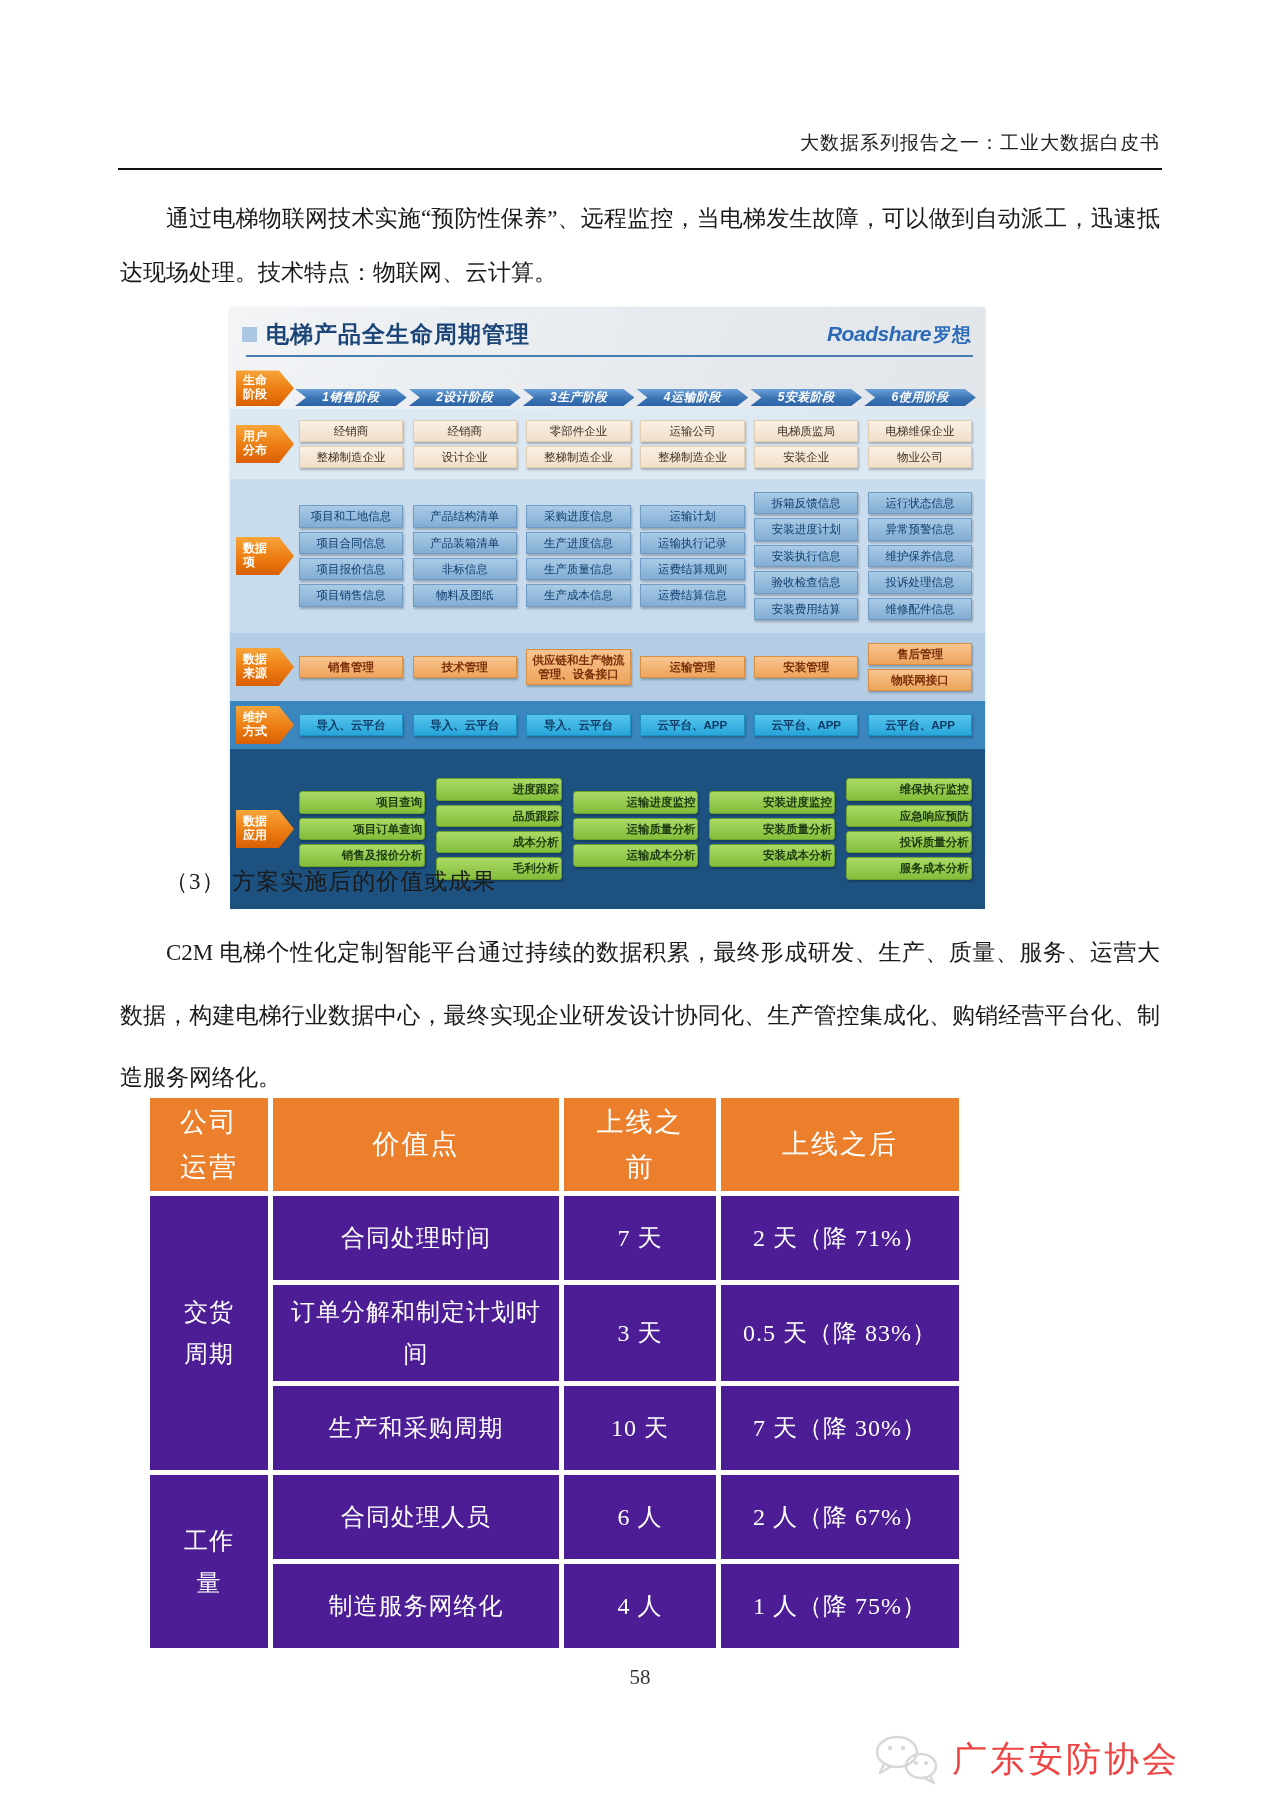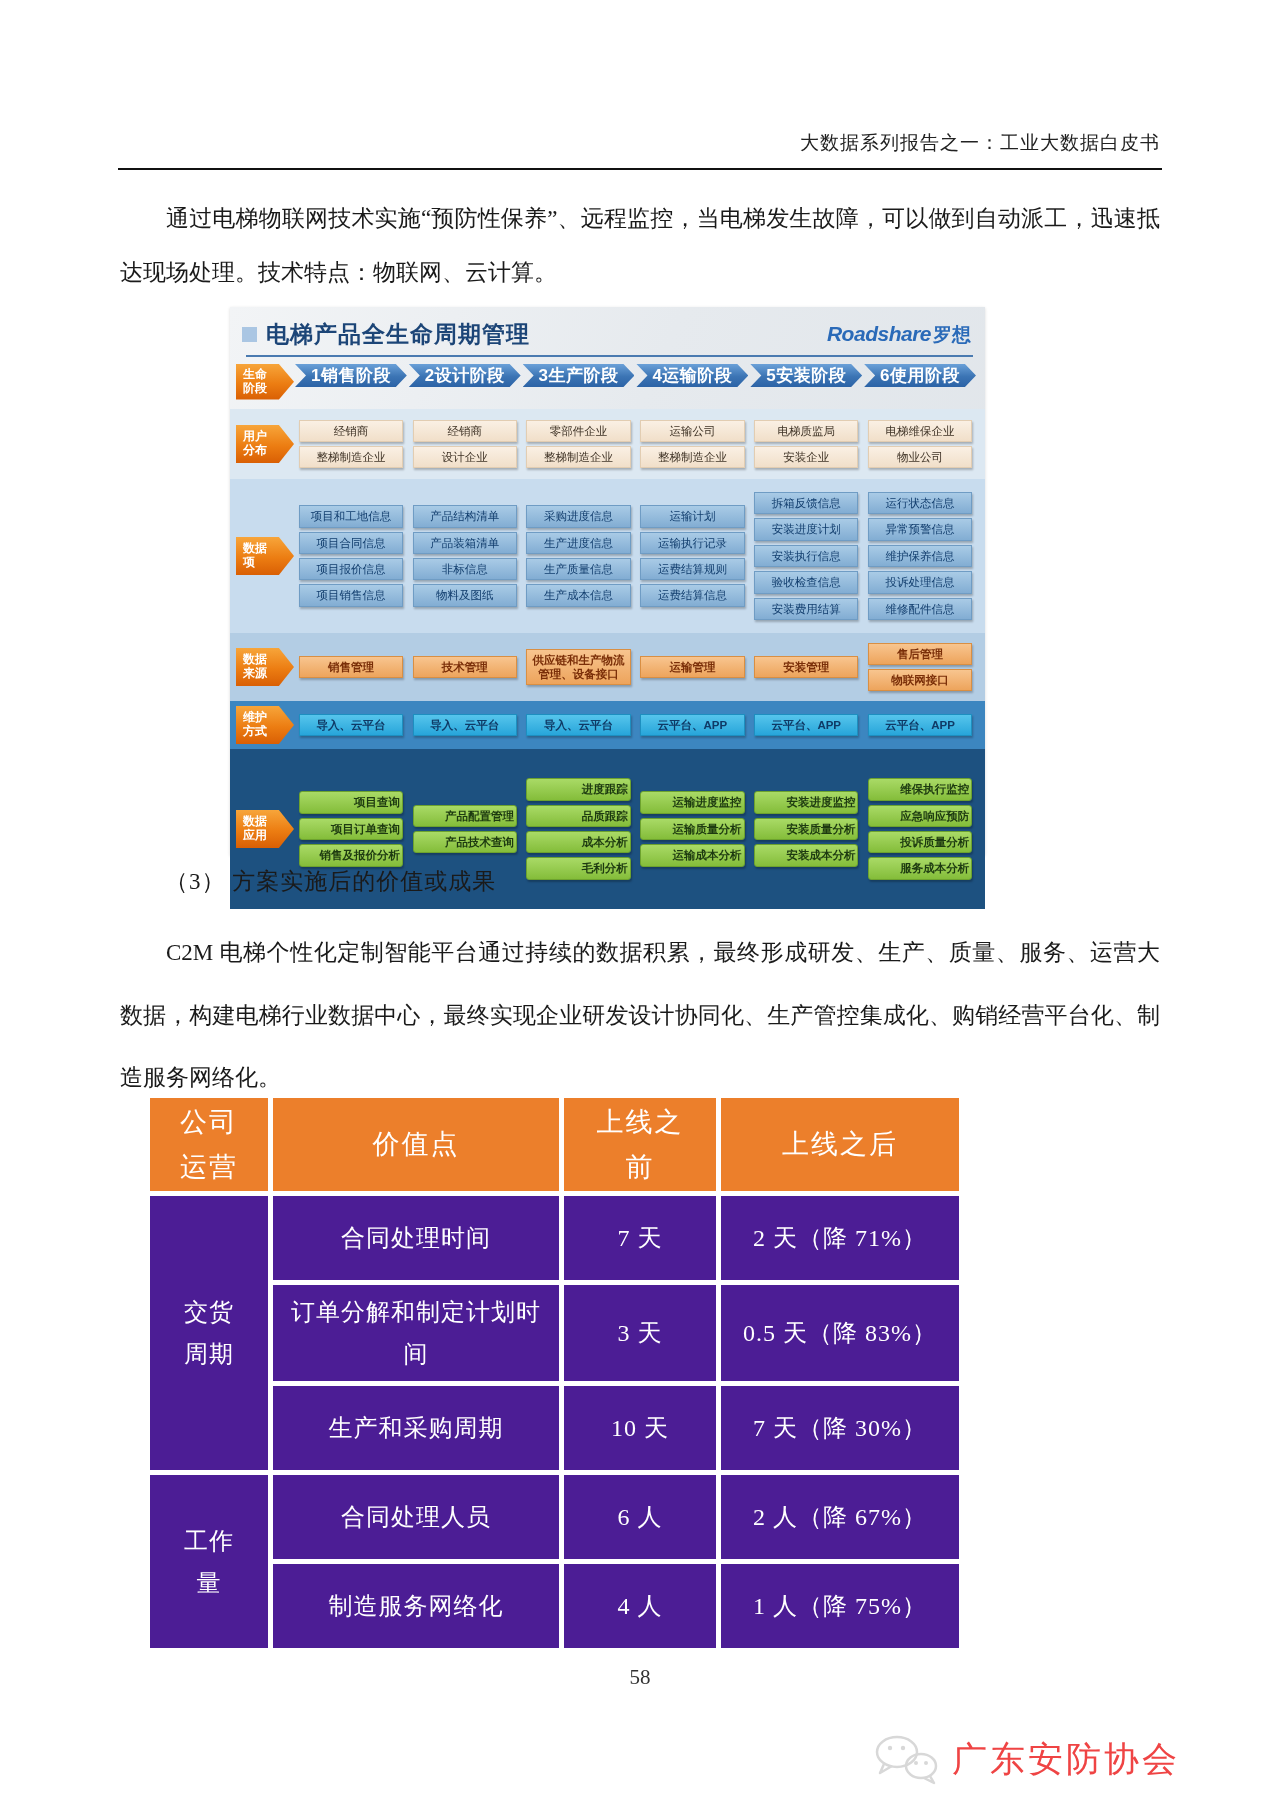--- a/index.html
+++ b/index.html
@@ -23,27 +23,27 @@
            background:linear-gradient(115deg,#f2f4f6 0%,#e6eaee 45%,#dfe4e9 100%);
            font-family:"Liberation Sans",sans-serif;box-shadow:0 1px 3px rgba(0,0,0,.15);}
   .diagram-head{display:flex;align-items:center;padding:12px 14px 2px 12px;text-align:right;}
   .title-bullet{width:15px;height:15px;background:#aac6e3;margin-right:9px;flex:0 0 auto;}
   .diagram-title{font-size:23px;font-weight:bold;color:#1c4577;letter-spacing:1px;}
   .logo{margin-left:auto;display:flex;align-items:baseline;}
   .logo-en{font-size:21px;font-weight:bold;font-style:italic;color:#2a6ab8;letter-spacing:-.5px;}
   .logo-cn{font-size:19px;font-weight:bold;color:#2a6ab8;margin-left:2px;}
   .title-rule{height:2px;background:#4a7ab0;margin:3px 12px 7px 16px;}
 
-  .stage-row{display:flex;align-items:flex-start;margin:0 8px 3px 6px;height:42px;}
+  .stage-row{display:flex;align-items:flex-end;margin:0 8px 3px 6px;height:42px;}
   .stage-label-wrap{flex:0 0 58px;display:flex;}
   .stages{flex:1;display:flex;}
   .stage-arrow{flex:1;margin:0 1px;display:flex;align-items:center;justify-content:center;
       background:linear-gradient(180deg,#6aa0d8 0%,#3b74b4 55%,#2c63a6 100%);
       clip-path:polygon(0 0,calc(100% - 11px) 0,100% 50%,calc(100% - 11px) 100%,0 100%,11px 50%);
-      color:#fff;font-weight:bold;font-size:17px;letter-spacing:.5px;}
+      color:#fff;font-weight:bold;font-style:italic;font-size:12px;letter-spacing:.5px;}
 
   .row-label{flex:0 0 58px;align-self:center;box-sizing:border-box;min-height:38px;
       background:linear-gradient(180deg,#f7a53a 0%,#ec7d12 55%,#d95f04 100%);
       clip-path:polygon(0 0,74% 0,100% 50%,74% 100%,0 100%);
       color:#fff;font-weight:bold;font-size:12px;line-height:1.15;white-space:pre-line;
       display:flex;align-items:center;padding:4px 16px 4px 7px;}
   .stage-label-wrap .row-label{min-height:30px;}
 
   .band{display:flex;align-items:stretch;padding:4px 8px 4px 6px;}
   .band-users{background:#dce8f2;min-height:62px;}
@@ -301,25 +301,20 @@
 应用</div>
       <div class="cols">
 
           <div class="col">
 
           <div class="box app-box">项目查询</div>
             <div class="box app-box">项目订单查询</div>
             <div class="box app-box">销售及报价分析</div>
           </div>
 
-          <div class="col">
-
-          <div class="box app-box">产品配置管理</div>
-            <div class="box app-box">产品技术查询</div>
-          </div>
 
           <div class="col">
 
           <div class="box app-box">进度跟踪</div>
             <div class="box app-box">品质跟踪</div>
             <div class="box app-box">成本分析</div>
             <div class="box app-box">毛利分析</div>
           </div>
 
           <div class="col">

